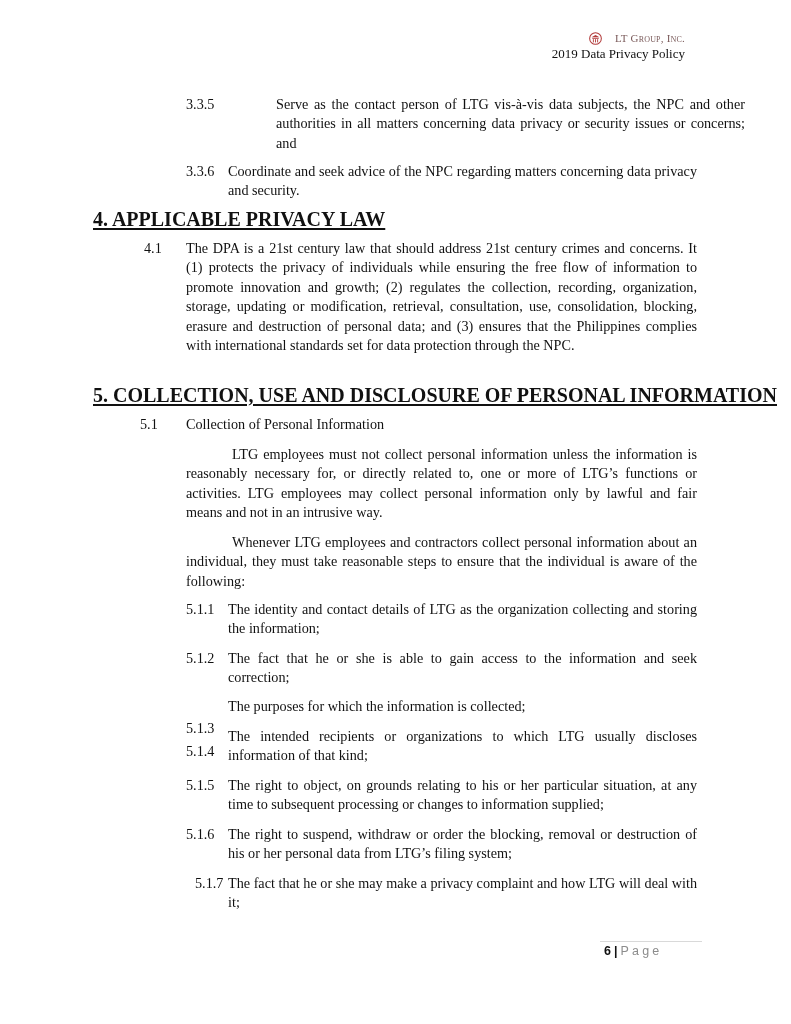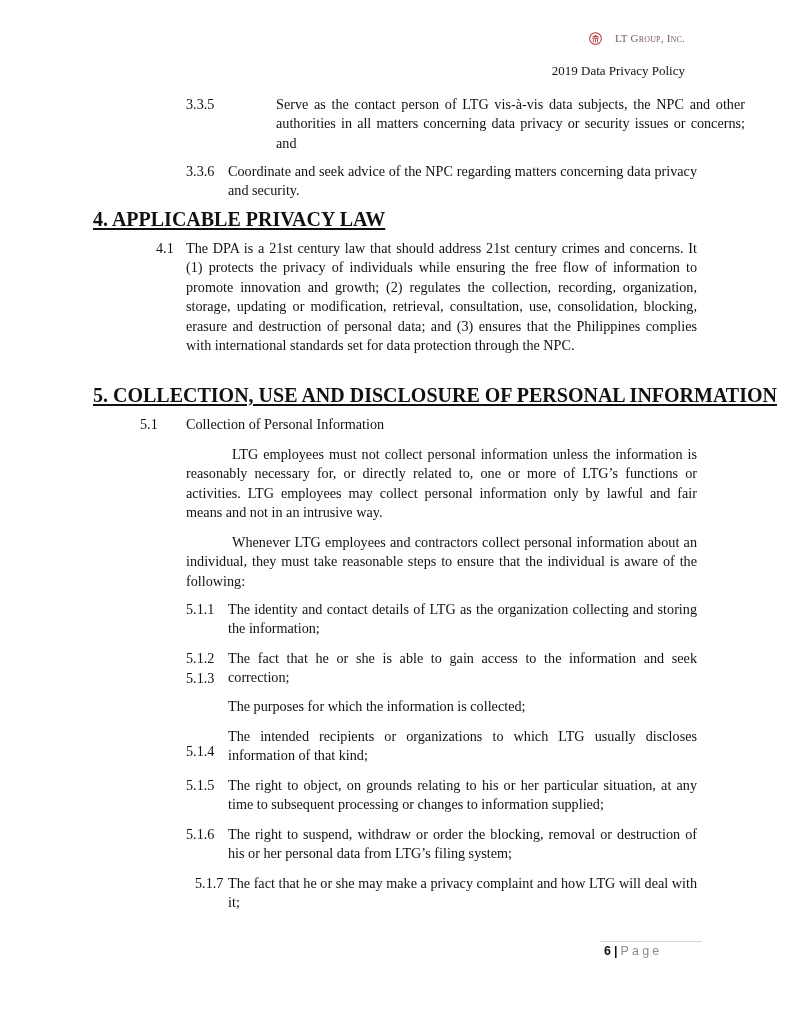--- a/index.html
+++ b/index.html
@@ -10,21 +10,21 @@
   }
   .header {
     position: absolute; right: 106px; top: 30px; text-align: right;
   }
   .brand {
     display: flex; align-items: center; justify-content: flex-end; gap: 13px;
     font-size: 10.5px; color: #8a6a6a; letter-spacing: 0.2px; height: 16px;
   }
   .brand .logo { width: 13px; height: 13px; }
   .brand-name { font-variant: small-caps; font-size: 11px; color: #7a5a5a; }
-  .doc-title { font-size: 13px; color: #111; margin-top: 17px; line-height: 16px; }
+  .doc-title { font-size: 13px; color: #111; margin-top: 0px; line-height: 16px; }
 
   .content { position: absolute; left: 0; top: 0; width: 791px; }
   .p {
     position: absolute; font-size: 14.2px; line-height: 19.4px; text-align: justify;
     text-align-last: left;
   }
   .num { position: absolute; font-size: 14.2px; line-height: 19.4px; }
   .heading {
     position: absolute; left: 93px; font-weight: bold; font-size: 20px;
     text-decoration: underline; text-underline-offset: 2px; line-height: 19px;
@@ -63,38 +63,38 @@
 <div class="content">
 
   <span class="num" style="left:186px; top:95px;">3.3.5</span>
   <div class="p" style="left:228px; top:95px; width:469px;margin-left:48px;">Serve as the contact person of LTG vis-à-vis data subjects, the NPC and other authorities in all matters concerning data privacy or security issues or concerns; and</div>
 
   <span class="num" style="left:186px; top:162px;">3.3.6</span>
   <div class="p" style="left:228px; top:162px; width:469px;">Coordinate and seek advice of the NPC regarding matters concerning data privacy and security.</div>
 
   <div class="heading" style="top:210px;">4. APPLICABLE PRIVACY LAW</div>
 
-  <span class="num" style="left:156px; top:239px;">4.1</span>
+  <span class="num" style="left:144px; top:239px;">4.1</span>
   <div class="p" style="left:186px; top:239px; width:511px;">The DPA is a 21st century law that should address 21st century crimes and concerns. It (1) protects the privacy of individuals while ensuring the free flow of information to promote innovation and growth; (2) regulates the collection, recording, organization, storage, updating or modification, retrieval, consultation, use, consolidation, blocking, erasure and destruction of personal data; and (3) ensures that the Philippines complies with international standards set for data protection through the NPC.</div>
 
   <div class="heading" style="top:386px;">5. COLLECTION, USE AND DISCLOSURE OF PERSONAL INFORMATION</div>
 
   <span class="num" style="left:140px; top:415px;">5.1</span>
   <div class="p" style="left:186px; top:415px; width:511px;">Collection of Personal Information</div>
 
   <div class="p indent" style="left:186px; top:445px; width:511px;">LTG employees must not collect personal information unless the information is reasonably necessary for, or directly related to, one or more of LTG’s functions or activities.  LTG employees may collect personal information only by lawful and fair means and not in an intrusive way.</div>
   <div class="p indent" style="left:186px; top:533px; width:511px;">Whenever LTG employees and contractors collect personal information about an individual, they must take reasonable steps to ensure that the individual is aware of the following:</div>
 
   <span class="num" style="left:186px; top:600px;">5.1.1</span>
   <div class="p" style="left:228px; top:600px; width:469px;">The identity and contact details of LTG as the organization collecting and storing the information;</div>
 
   <span class="num" style="left:186px; top:649px;">5.1.2</span>
   <div class="p" style="left:228px; top:649px; width:469px;">The fact that he or she is able to gain access to the information and seek correction;</div>
 
-  <span class="num" style="left:186px; top:669px;">5.1.3</span>
+  <span class="num" style="left:186px; top:719px;">5.1.3</span>
   <div class="p" style="left:228px; top:697px; width:469px;">The purposes for which the information is collected;</div>
 
   <span class="num" style="left:186px; top:742px;">5.1.4</span>
   <div class="p" style="left:228px; top:727px; width:469px;">The intended recipients or organizations to which LTG usually discloses information of that kind;</div>
 
   <span class="num" style="left:186px; top:776px;text-align:right;">5.1.5</span>
   <div class="p" style="left:228px; top:776px; width:469px;">The right to object, on grounds relating to his or her particular situation, at any time to subsequent processing or changes to information supplied;</div>
 
   <span class="num" style="left:186px; top:825px;">5.1.6</span>
   <div class="p" style="left:228px; top:825px; width:469px;">The right to suspend, withdraw or order the blocking, removal or destruction of his or her personal data from LTG’s filing system;</div>

